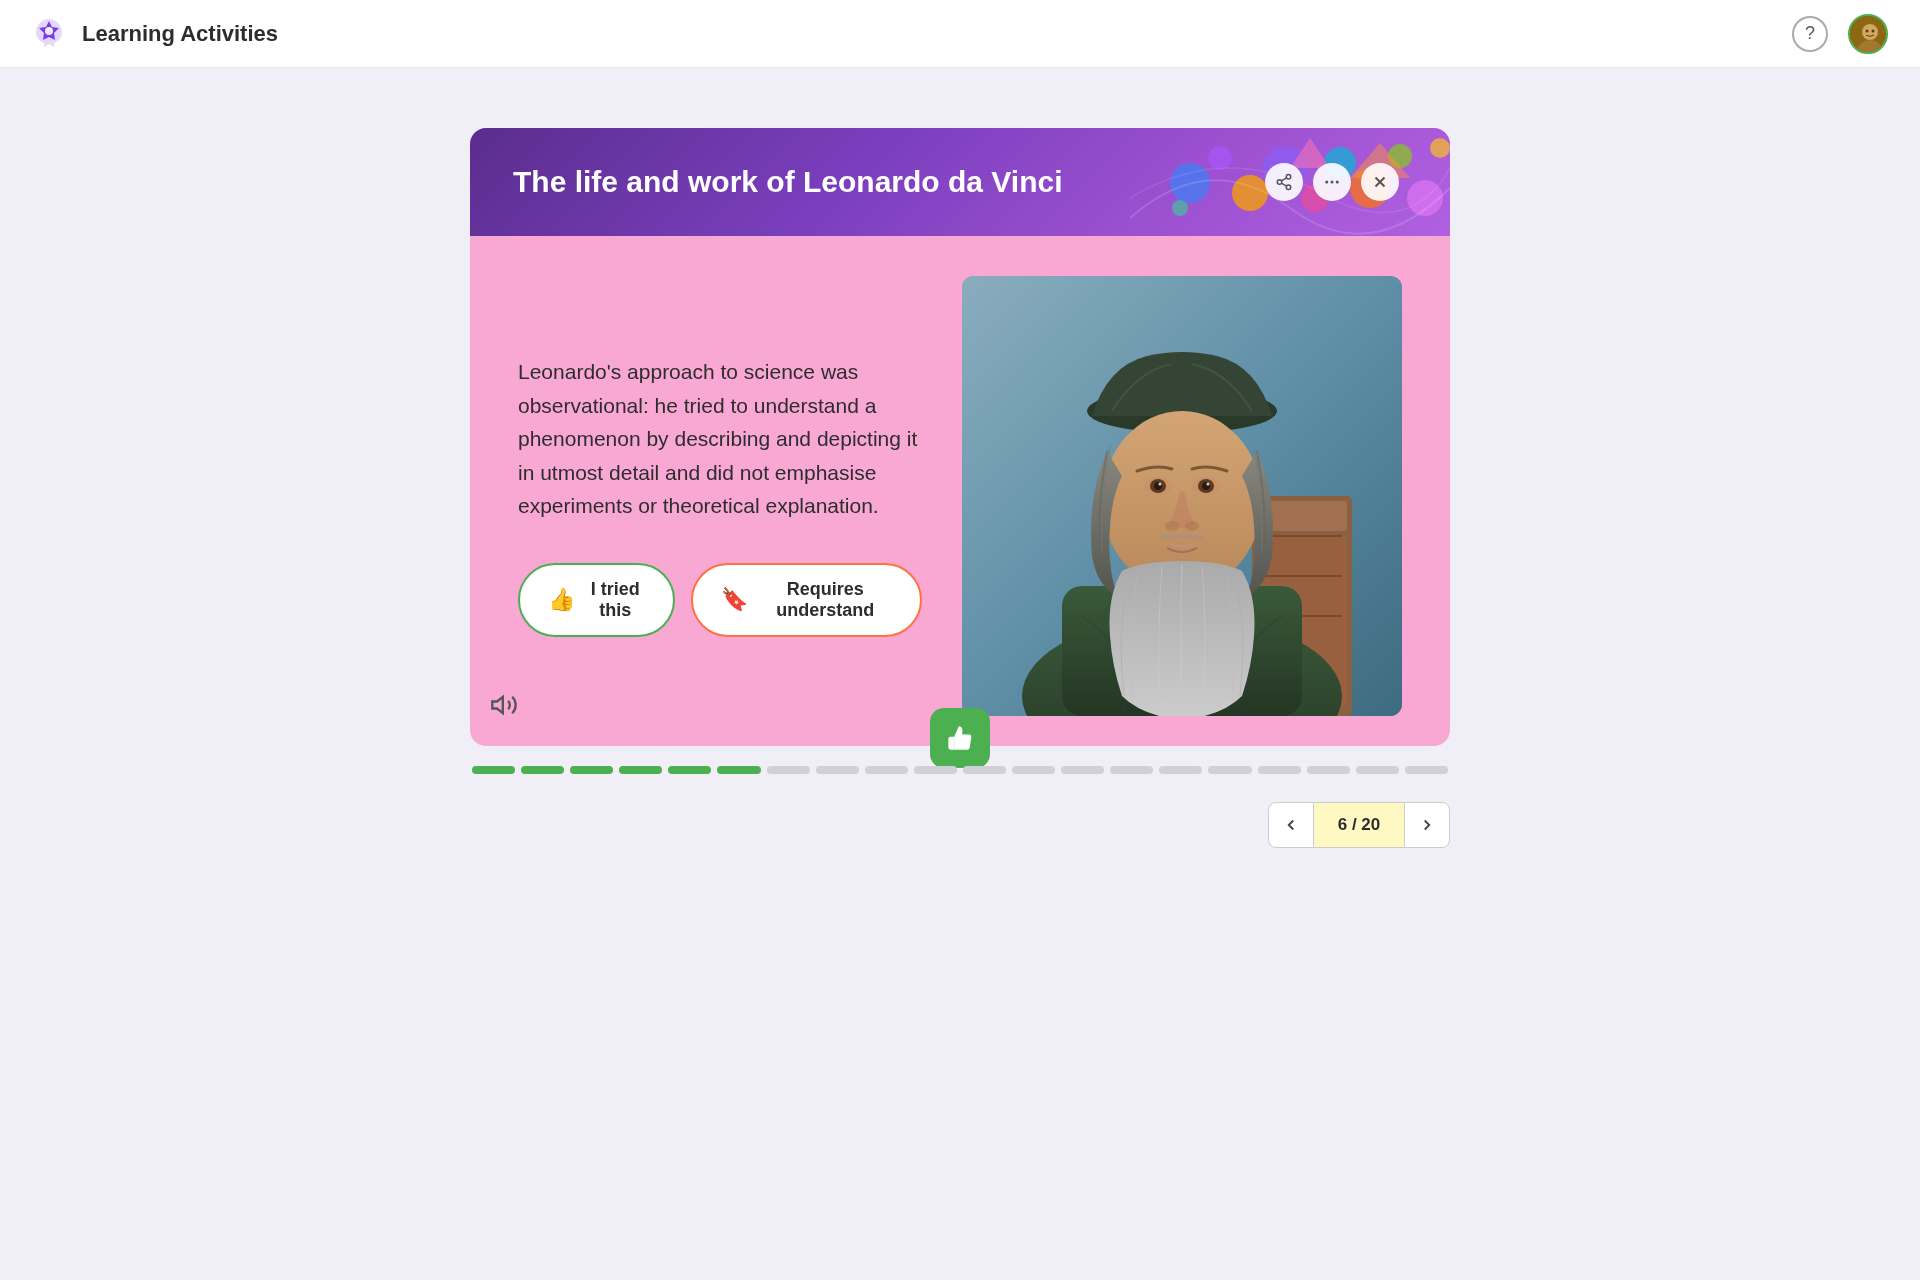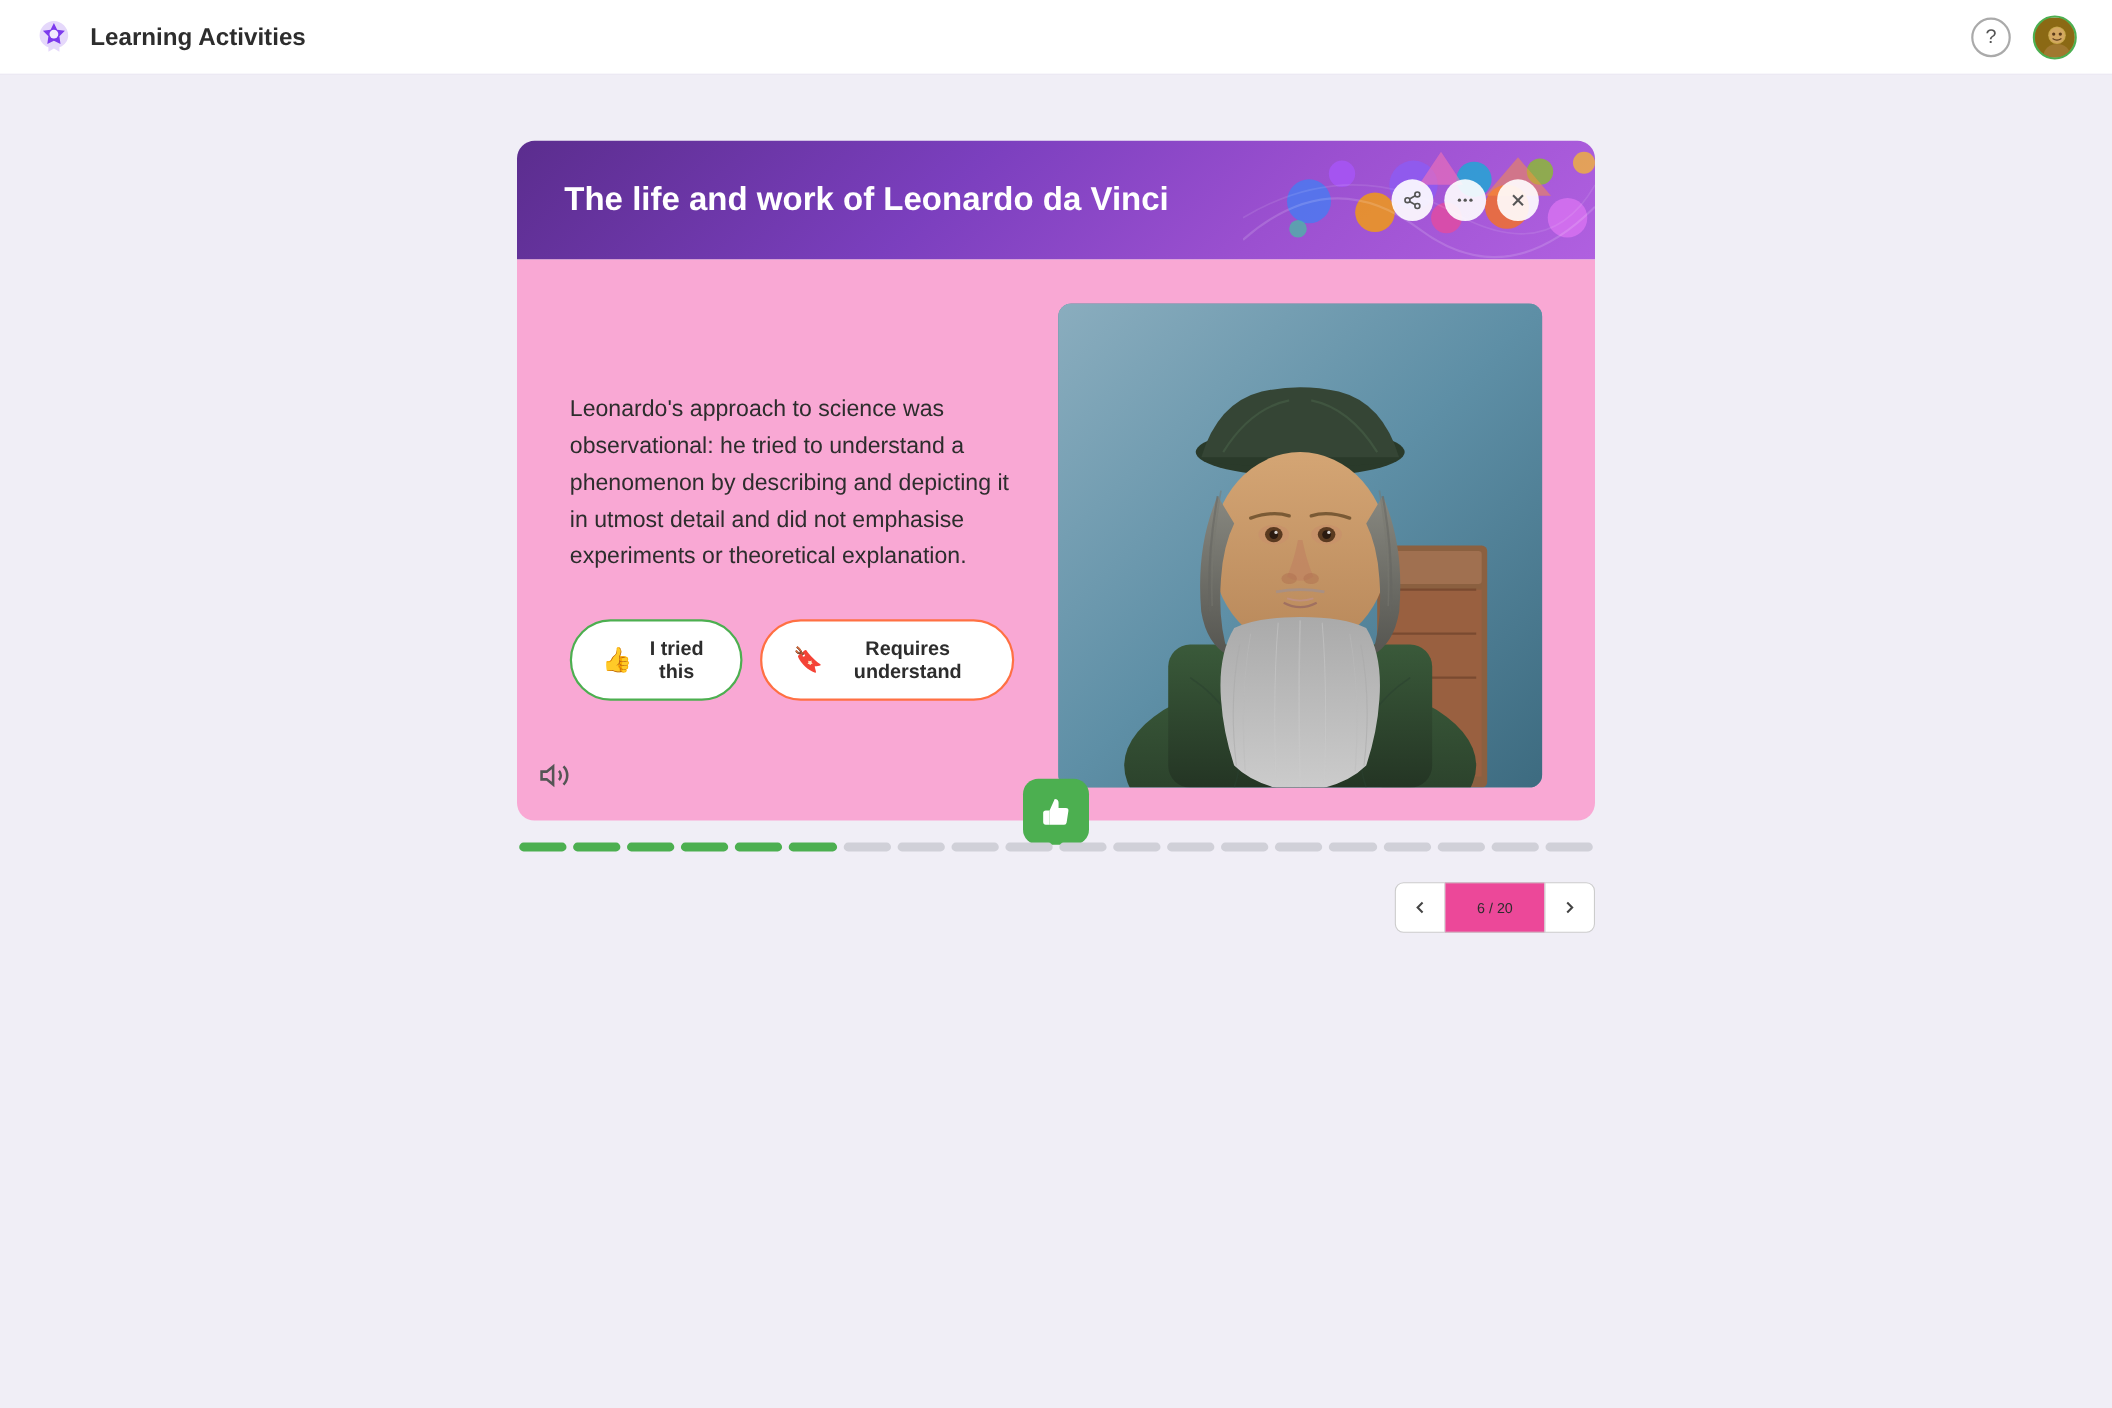--- a/index.html
+++ b/index.html
@@ -282,25 +282,25 @@
       border-radius: 8px 0 0 8px;
     }
     .page-nav-btn.right {
       border-radius: 0 8px 8px 0;
     }
     .page-indicator {
       padding: 0 20px;
       height: 46px;
       border-top: 1.5px solid #ccc;
       border-bottom: 1.5px solid #ccc;
-      background: #ec4899;
-      display: flex;
-      align-items: center;
-      font-size: 13px;
-      font-weight: 400;
+      background: #fef9c3;
+      display: flex;
+      align-items: center;
+      font-size: 17px;
+      font-weight: 700;
       color: #2d2d2d;
       min-width: 90px;
       justify-content: center;
     }
 
     
     .portrait-svg {
       width: 100%;
       height: 100%;
     }

